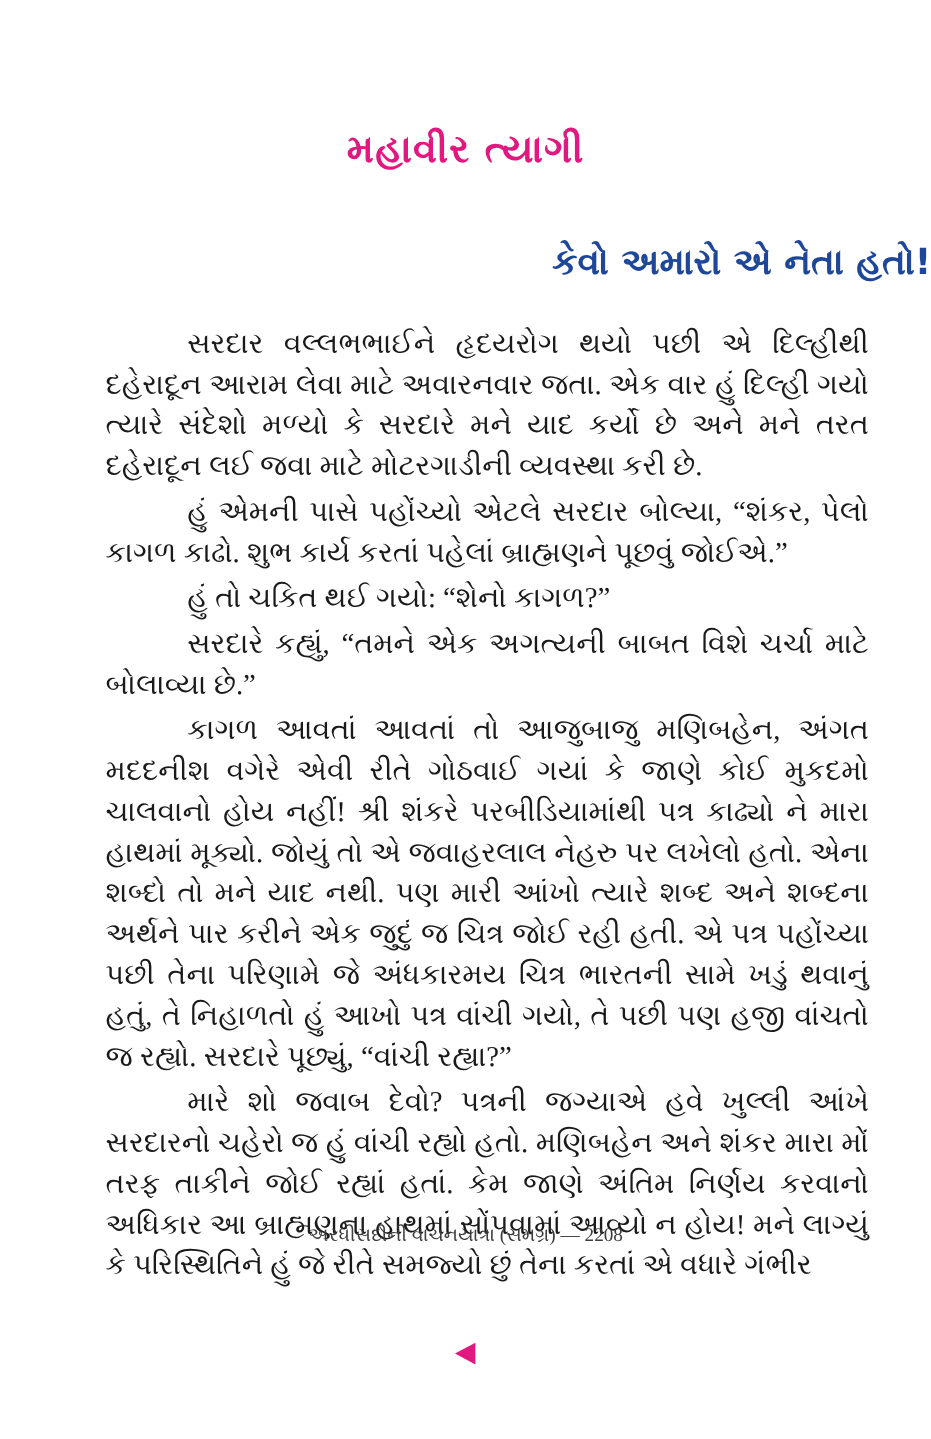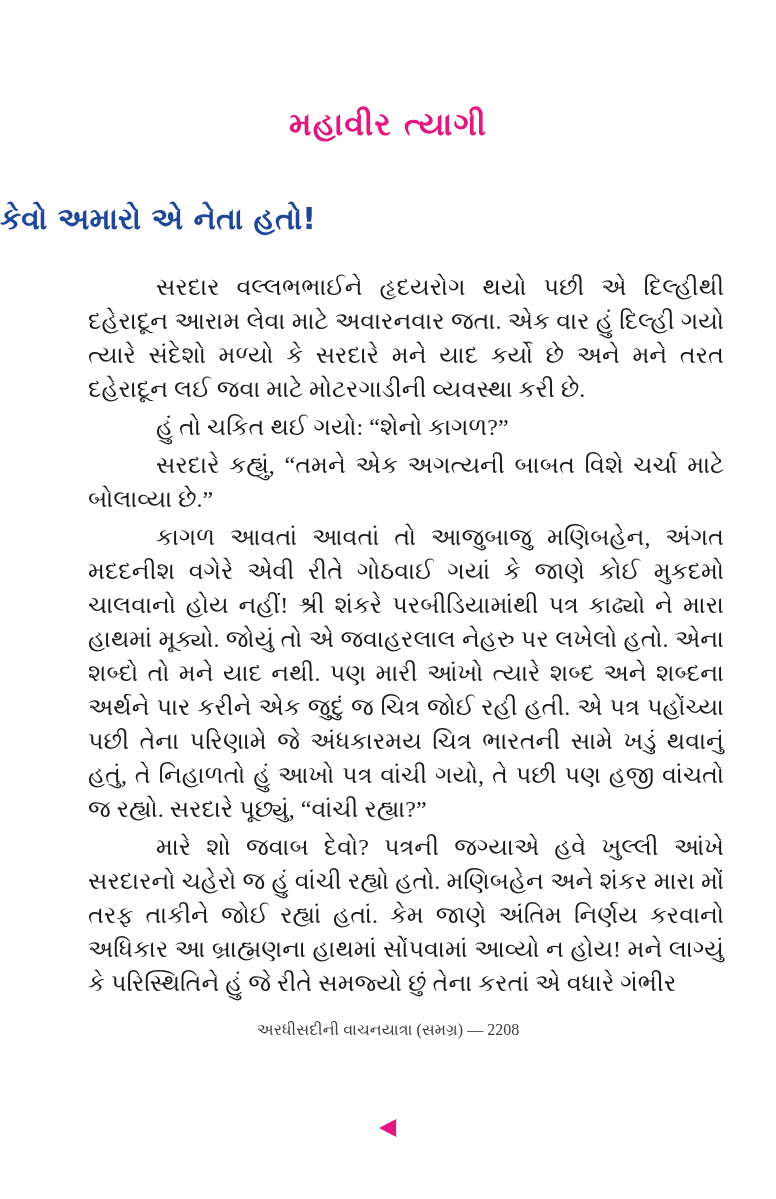--- a/index.html
+++ b/index.html
@@ -18,21 +18,21 @@
     text-align: center;
     font-family: "DejaVu Sans", sans-serif;
     font-weight: bold;
     font-size: 32px;
     line-height: 48px;
     color: #E0187F;
     letter-spacing: 1px;
   }
   .subtitle {
     margin-top: 52px;
-    text-align: left;
+    text-align: right;
     font-family: "DejaVu Sans", sans-serif;
     font-weight: bold;
     font-size: 30px;
     line-height: 38px;
     color: #1F4799;
   }
   .body-text {
     margin-top: 32px;
     padding-left: 88px;
     padding-right: 52px;
@@ -72,20 +72,21 @@
 <body>
 
 <div class="page">
 
   <h1 class="title">મહાવીર ત્યાગી</h1>
 
   <h2 class="subtitle">કેવો અમારો એ નેતા હતો!</h2>
 
   <div class="body-text">
     <p>સરદાર વલ્લભભાઈને હૃદયરોગ થયો પછી એ દિલ્હીથી દહેરાદૂન આરામ લેવા માટે અવારનવાર જતા. એક વાર હું દિલ્હી ગયો ત્યારે સંદેશો મળ્યો કે સરદારે મને યાદ કર્યો છે અને મને તરત દહેરાદૂન લઈ જવા માટે મોટરગાડીની વ્યવસ્થા કરી છે.</p>
+    <p>હું એમની પાસે પહોંચ્યો એટલે સરદાર બોલ્યા, “શંકર, પેલો કાગળ કાઢો. શુભ કાર્ય કરતાં પહેલાં બ્રાહ્મણને પૂછવું જોઈએ.”</p>
     <p>હું તો ચકિત થઈ ગયો: “શેનો કાગળ?”</p>
     <p>સરદારે કહ્યું, “તમને એક અગત્યની બાબત વિશે ચર્ચા માટે બોલાવ્યા છે.”</p>
     <p>કાગળ આવતાં આવતાં તો આજુબાજુ મણિબહેન, અંગત મદદનીશ વગેરે એવી રીતે ગોઠવાઈ ગયાં કે જાણે કોઈ મુકદમો ચાલવાનો હોય નહીં! શ્રી શંકરે પરબીડિયામાંથી પત્ર કાઢ્યો ને મારા હાથમાં મૂક્યો. જોયું તો એ જવાહરલાલ નેહરુ પર લખેલો હતો. એના શબ્દો તો મને યાદ નથી. પણ મારી આંખો ત્યારે શબ્દ અને શબ્દના અર્થને પાર કરીને એક જુદું જ ચિત્ર જોઈ રહી હતી. એ પત્ર પહોંચ્યા પછી તેના પરિણામે જે અંધકારમય ચિત્ર ભારતની સામે ખડું થવાનું હતું, તે નિહાળતો હું આખો પત્ર વાંચી ગયો, તે પછી પણ હજી વાંચતો જ રહ્યો. સરદારે પૂછ્યું, “વાંચી રહ્યા?”</p>
     <p>મારે શો જવાબ દેવો? પત્રની જગ્યાએ હવે ખુલ્લી આંખે સરદારનો ચહેરો જ હું વાંચી રહ્યો હતો. મણિબહેન અને શંકર મારા મોં તરફ તાકીને જોઈ રહ્યાં હતાં. કેમ જાણે અંતિમ નિર્ણય કરવાનો અધિકાર આ બ્રાહ્મણના હાથમાં સોંપવામાં આવ્યો ન હોય! મને લાગ્યું કે પરિસ્થિતિને હું જે રીતે સમજ્યો છું તેના કરતાં એ વધારે ગંભીર</p>
   </div>
 
   <div class="footer-line">અરધીસદીની વાચનયાત્રા (સમગ્ર) — 2208</div>
 
   <div class="nav-triangle"></div>
 

